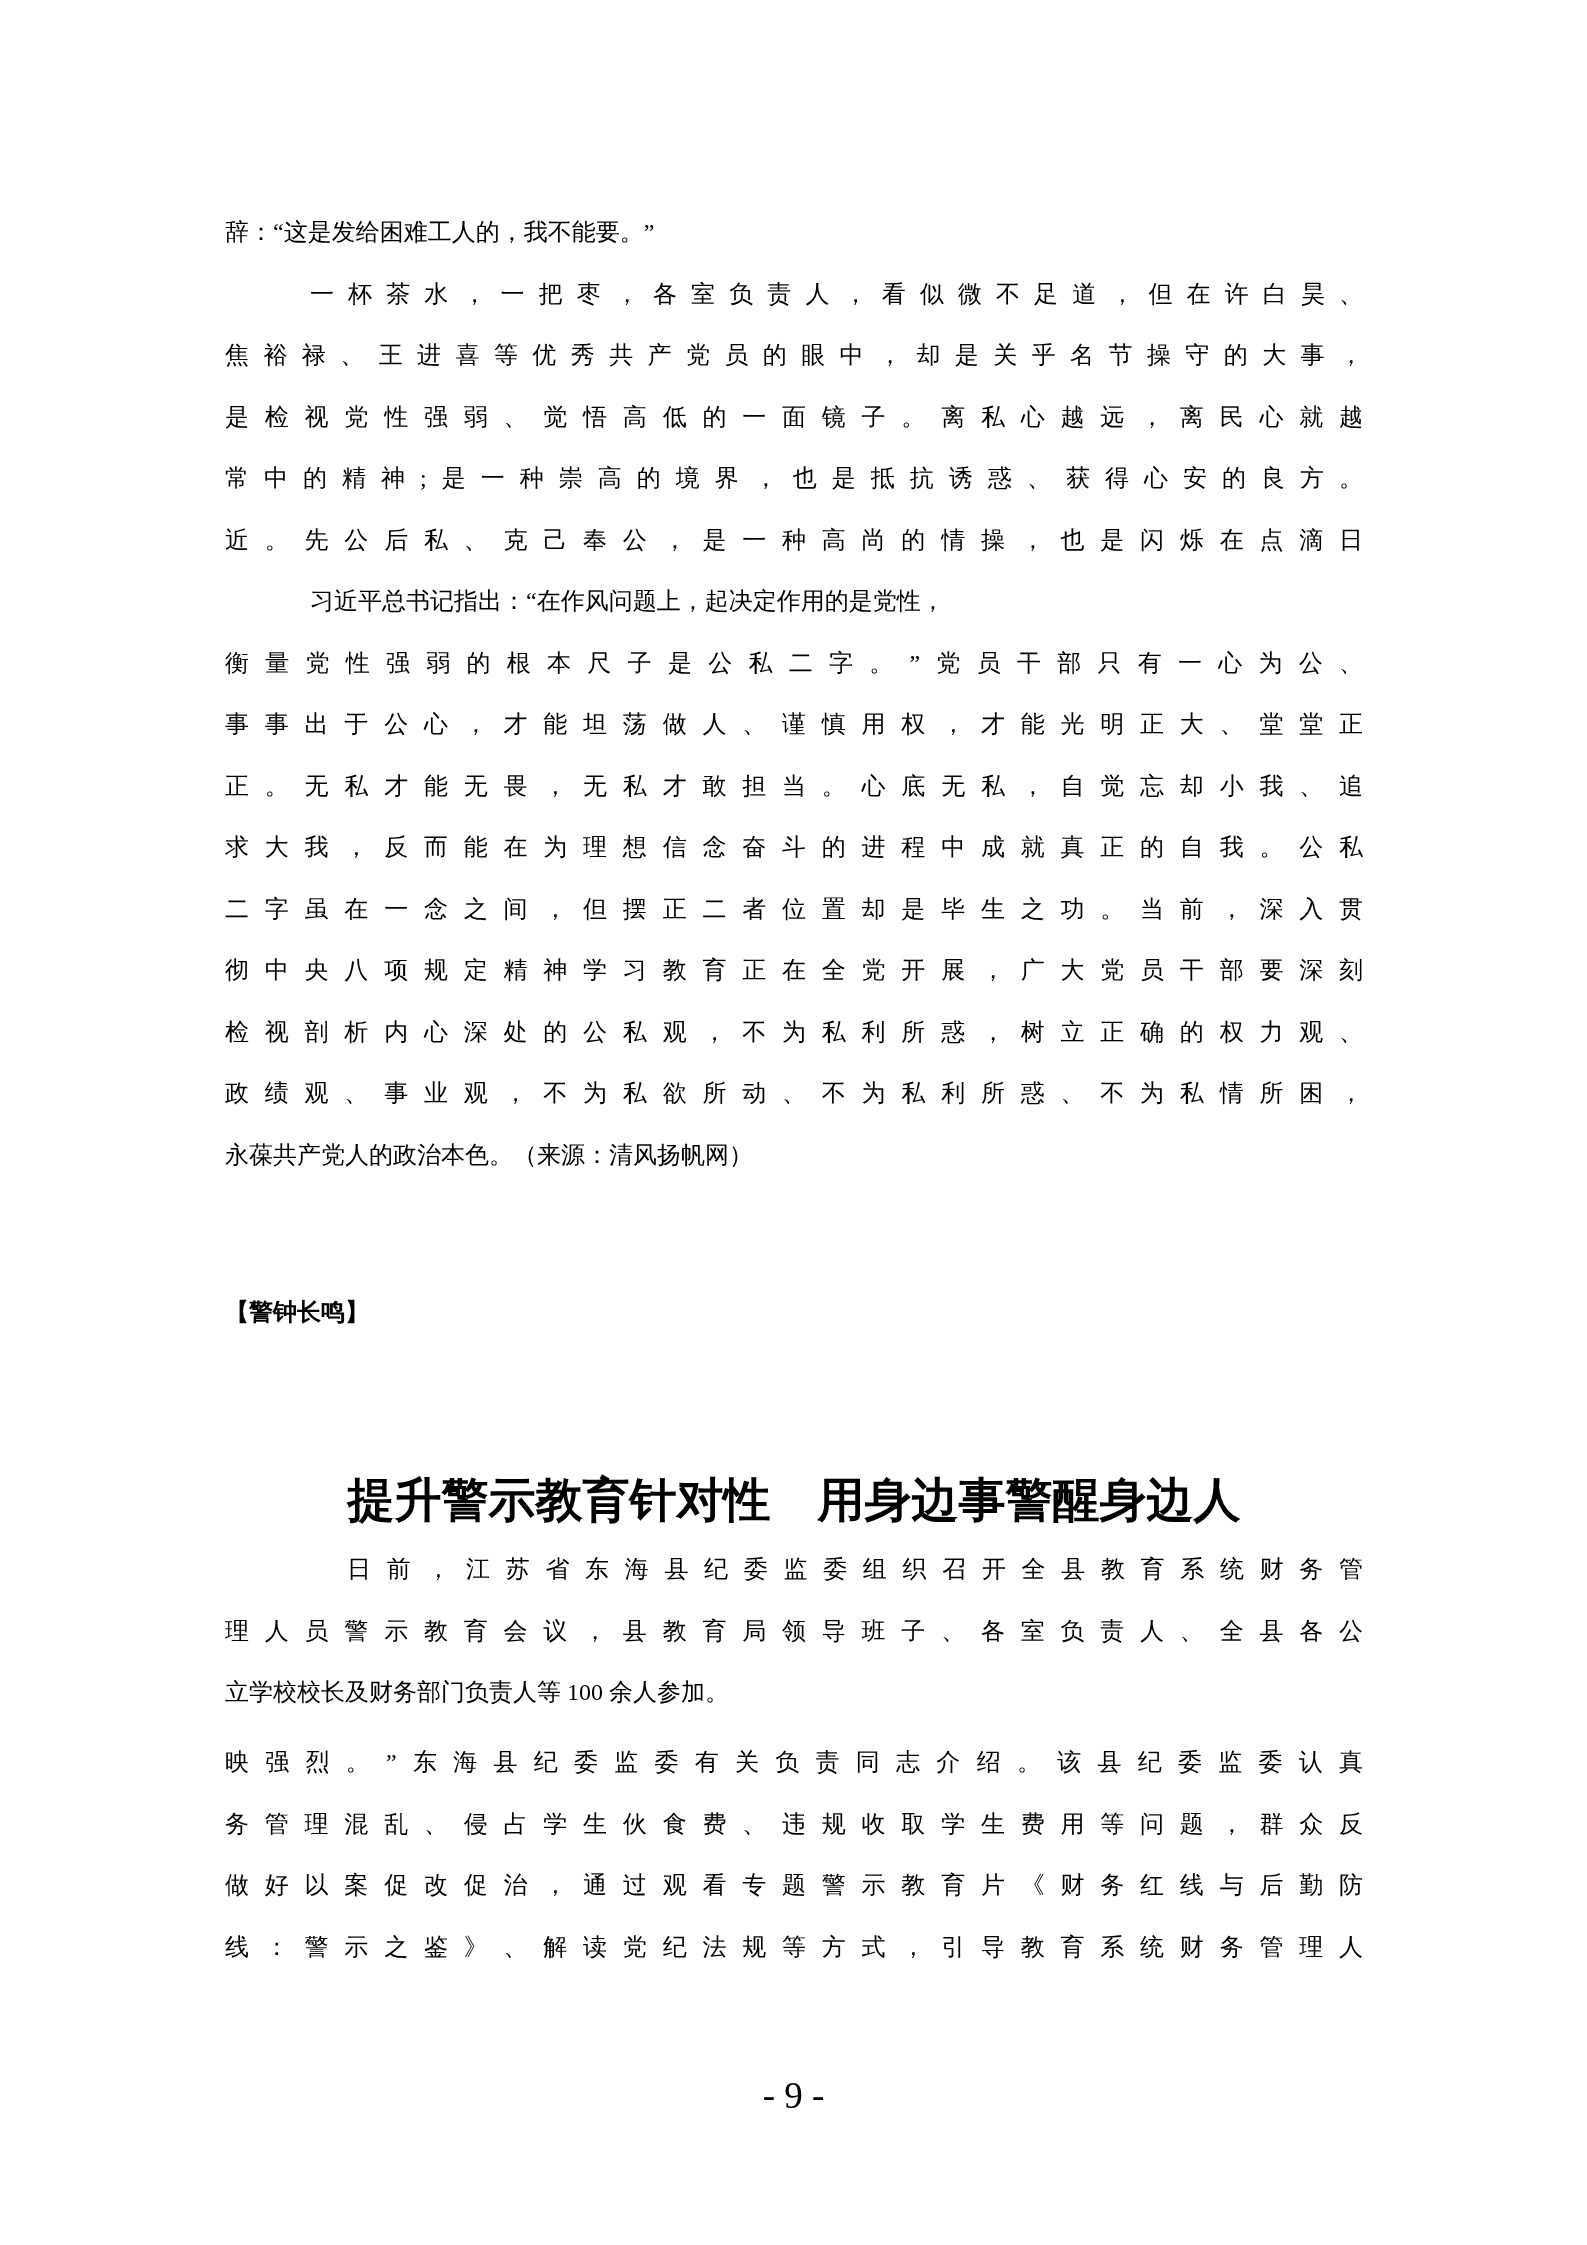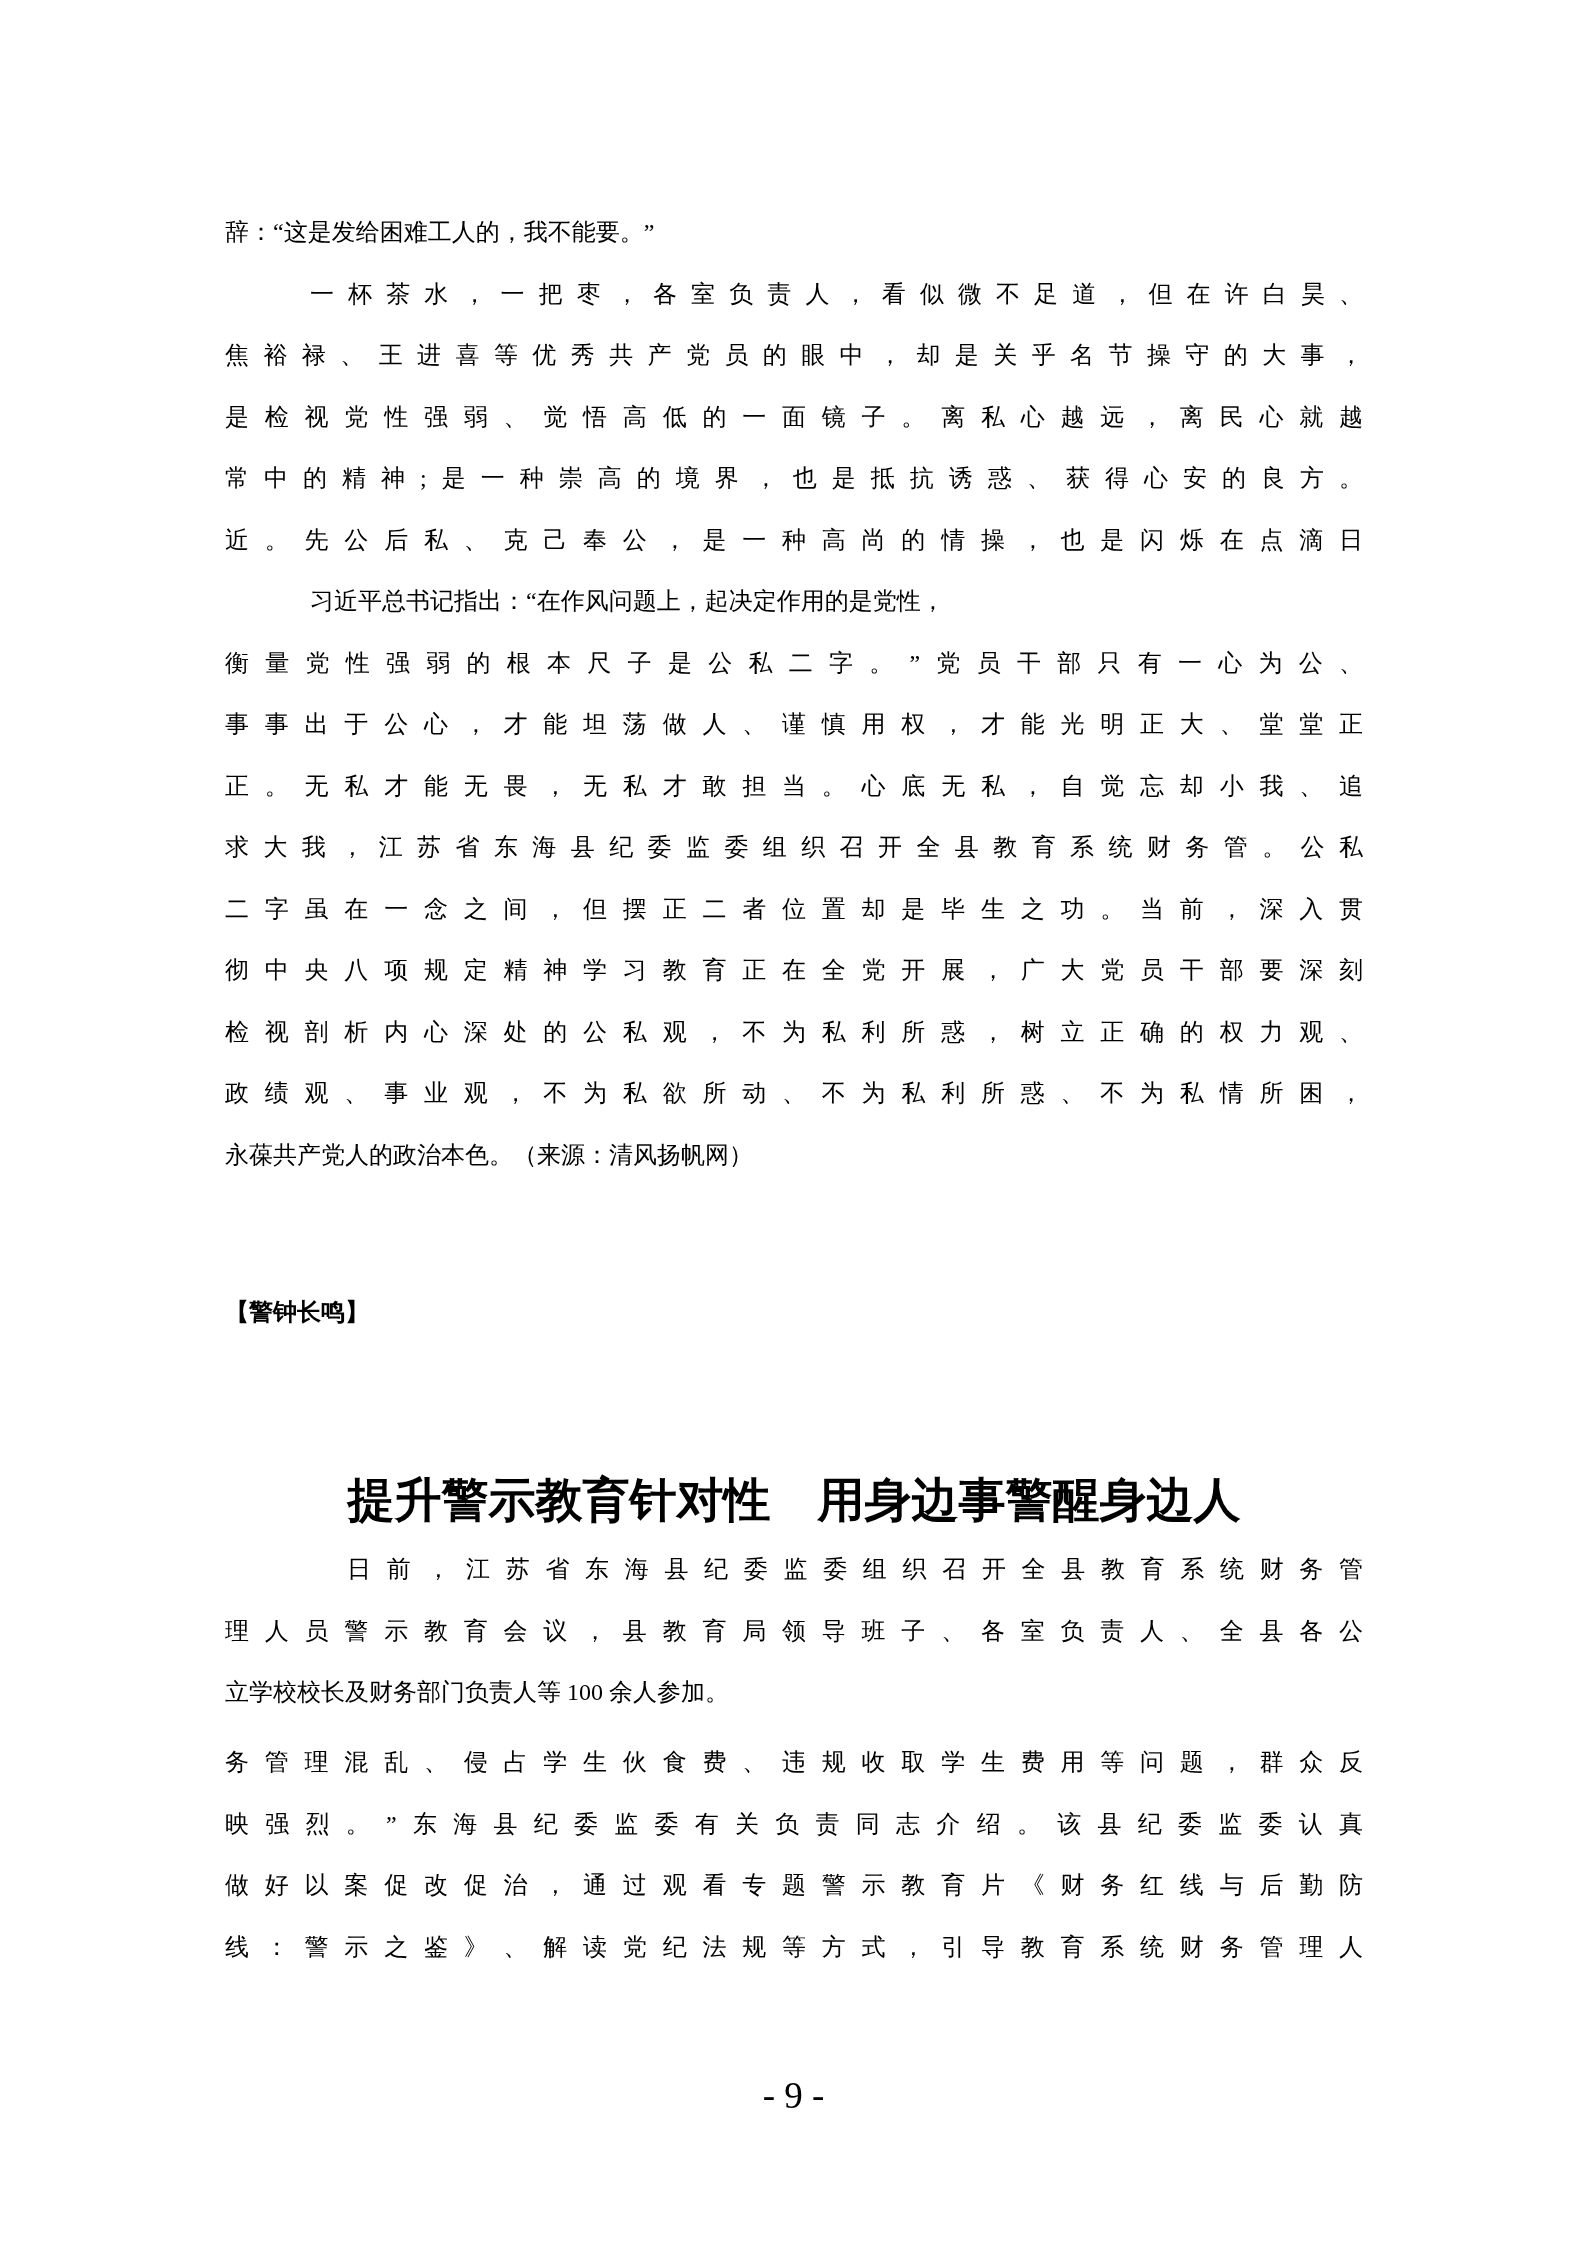--- a/index.html
+++ b/index.html
@@ -78,42 +78,42 @@
     <div class="line lastline">辞：“这是发给困难工人的，我不能要。”</div>
     <div class="line indent2">一杯茶水，一把枣，各室负责人，看似微不足道，但在许白昊、</div>
     <div class="line">焦裕禄、王进喜等优秀共产党员的眼中，却是关乎名节操守的大事，</div>
     <div class="line">是检视党性强弱、觉悟高低的一面镜子。离私心越远，离民心就越</div>
     <div class="line">常中的精神;是一种崇高的境界，也是抵抗诱惑、获得心安的良方。</div>
     <div class="line">近。先公后私、克己奉公，是一种高尚的情操，也是闪烁在点滴日</div>
     <div class="line indent2 lastline">习近平总书记指出：“在作风问题上，起决定作用的是党性，</div>
     <div class="line">衡量党性强弱的根本尺子是公私二字。”党员干部只有一心为公、</div>
     <div class="line">事事出于公心，才能坦荡做人、谨慎用权，才能光明正大、堂堂正</div>
     <div class="line">正。无私才能无畏，无私才敢担当。心底无私，自觉忘却小我、追</div>
-    <div class="line">求大我，江苏省东海县纪委监委组织召开全县教育系统财务管。公私</div>
+    <div class="line">求大我，反而能在为理想信念奋斗的进程中成就真正的自我。公私</div>
     <div class="line">二字虽在一念之间，但摆正二者位置却是毕生之功。当前，深入贯</div>
     <div class="line">彻中央八项规定精神学习教育正在全党开展，广大党员干部要深刻</div>
     <div class="line">检视剖析内心深处的公私观，不为私利所惑，树立正确的权力观、</div>
     <div class="line">政绩观、事业观，不为私欲所动、不为私利所惑、不为私情所困，</div>
     <div class="line lastline">永葆共产党人的政治本色。（来源：清风扬帆网）</div>
   </div>
 
   <div class="section-label-block">
     <div class="line">【警钟长鸣】</div>
   </div>
 
   <div class="headline-block">提升警示教育针对性　用身边事警醒身边人</div>
 
   <div class="textcol p2">
     <div class="line indent3">日前，江苏省东海县纪委监委组织召开全县教育系统财务管</div>
     <div class="line">理人员警示教育会议，县教育局领导班子、各室负责人、全县各公</div>
     <div class="line lastline">立学校校长及财务部门负责人等 100 余人参加。</div>
   </div>
 
   <div class="textcol p3">
+    <div class="line">映强烈。”东海县纪委监委有关负责同志介绍。该县纪委监委认真</div>
     <div class="line">务管理混乱、侵占学生伙食费、违规收取学生费用等问题，群众反</div>
-    <div class="line">映强烈。”东海县纪委监委有关负责同志介绍。该县纪委监委认真</div>
     <div class="line">做好以案促改促治，通过观看专题警示教育片《财务红线与后勤防</div>
     <div class="line">线：警示之鉴》、解读党纪法规等方式，引导教育系统财务管理人</div>
   </div>
 
   <div class="footer-block">- 9 -</div>
 
 </div>
 
 </body></html>

